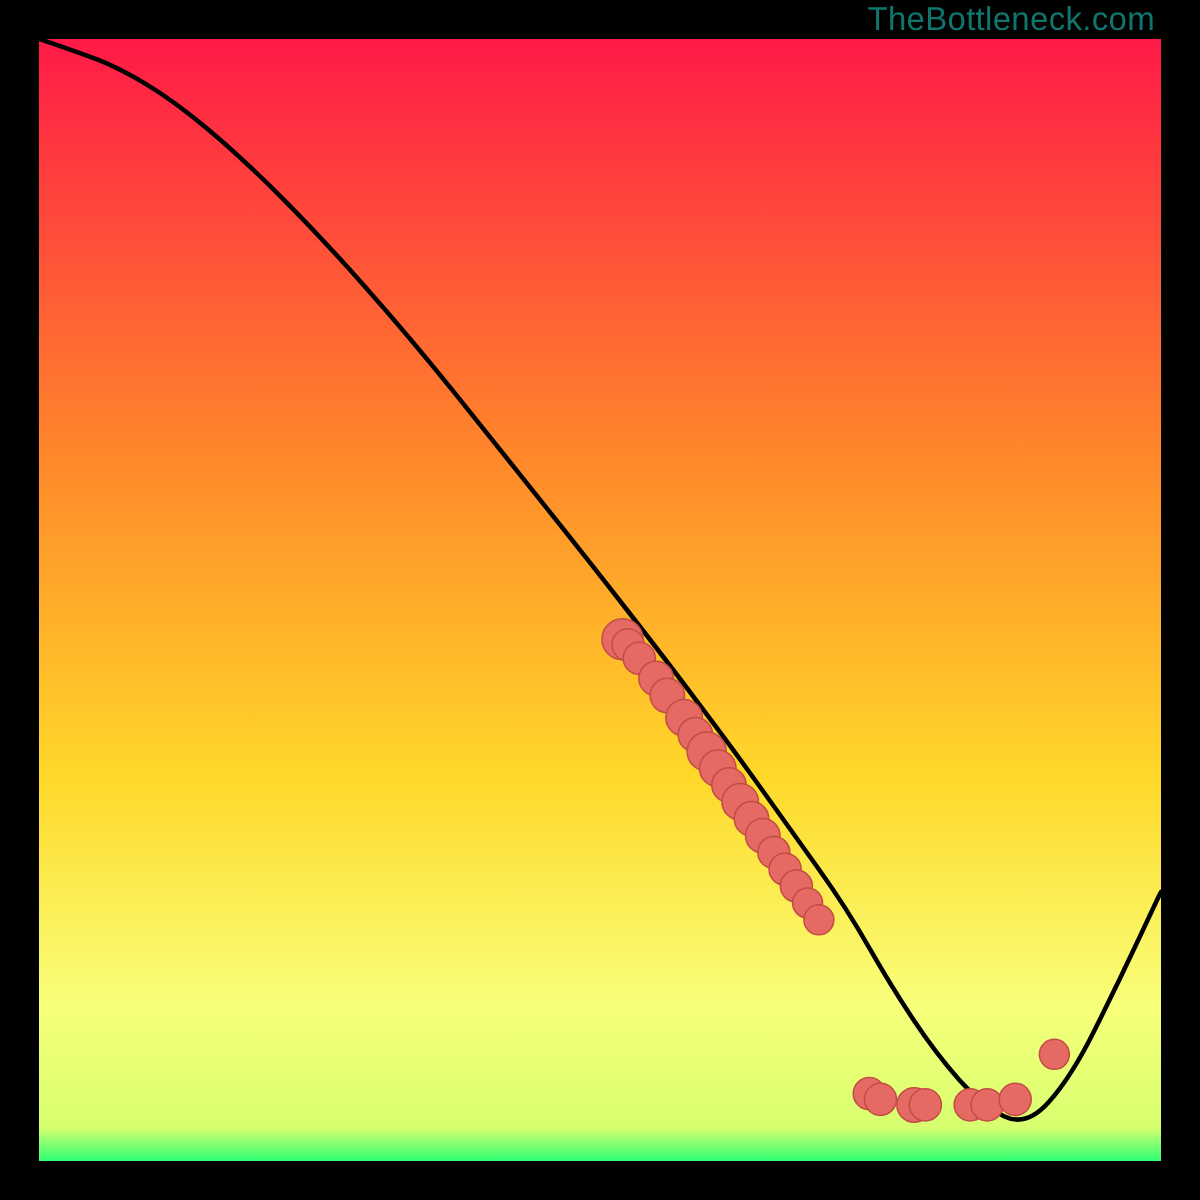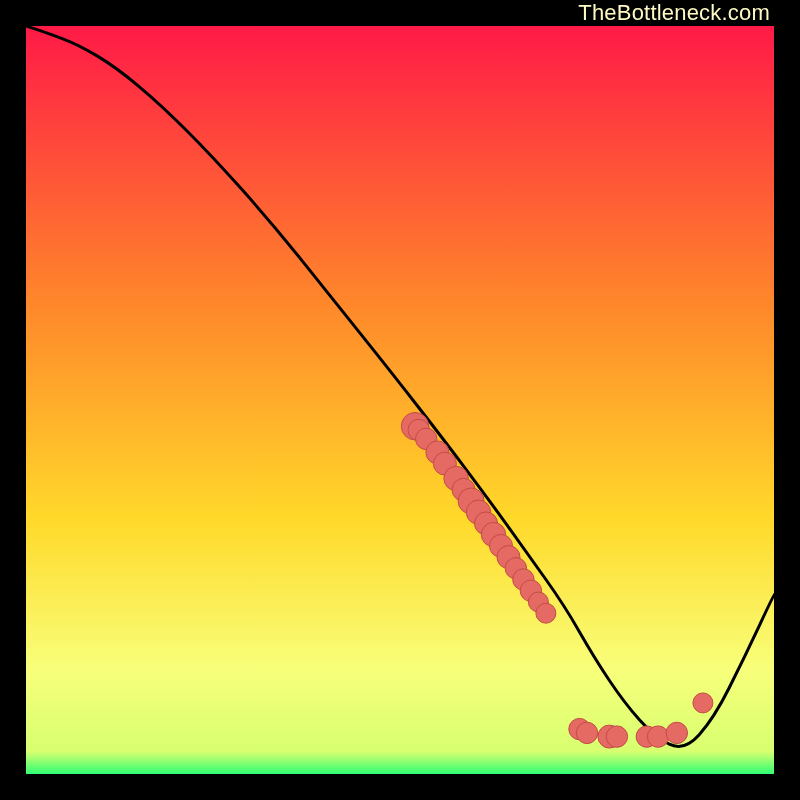--- a/index.html
+++ b/index.html
@@ -23,21 +23,21 @@
     left: 26px;
     top: 26px;
     width: 748px;
     height: 748px;
     overflow: hidden;
   }
   .watermark {
     position: absolute;
     top: 0px;
     right: 30px;
-    color: #fef9c3;
+    color: #0f766e;
     font-size: 22px;
     font-weight: 500;
     letter-spacing: 0.2px;
   }
   svg { display: block; }
 </style>
 </head>
 <body>
 
 <div class="frame">

